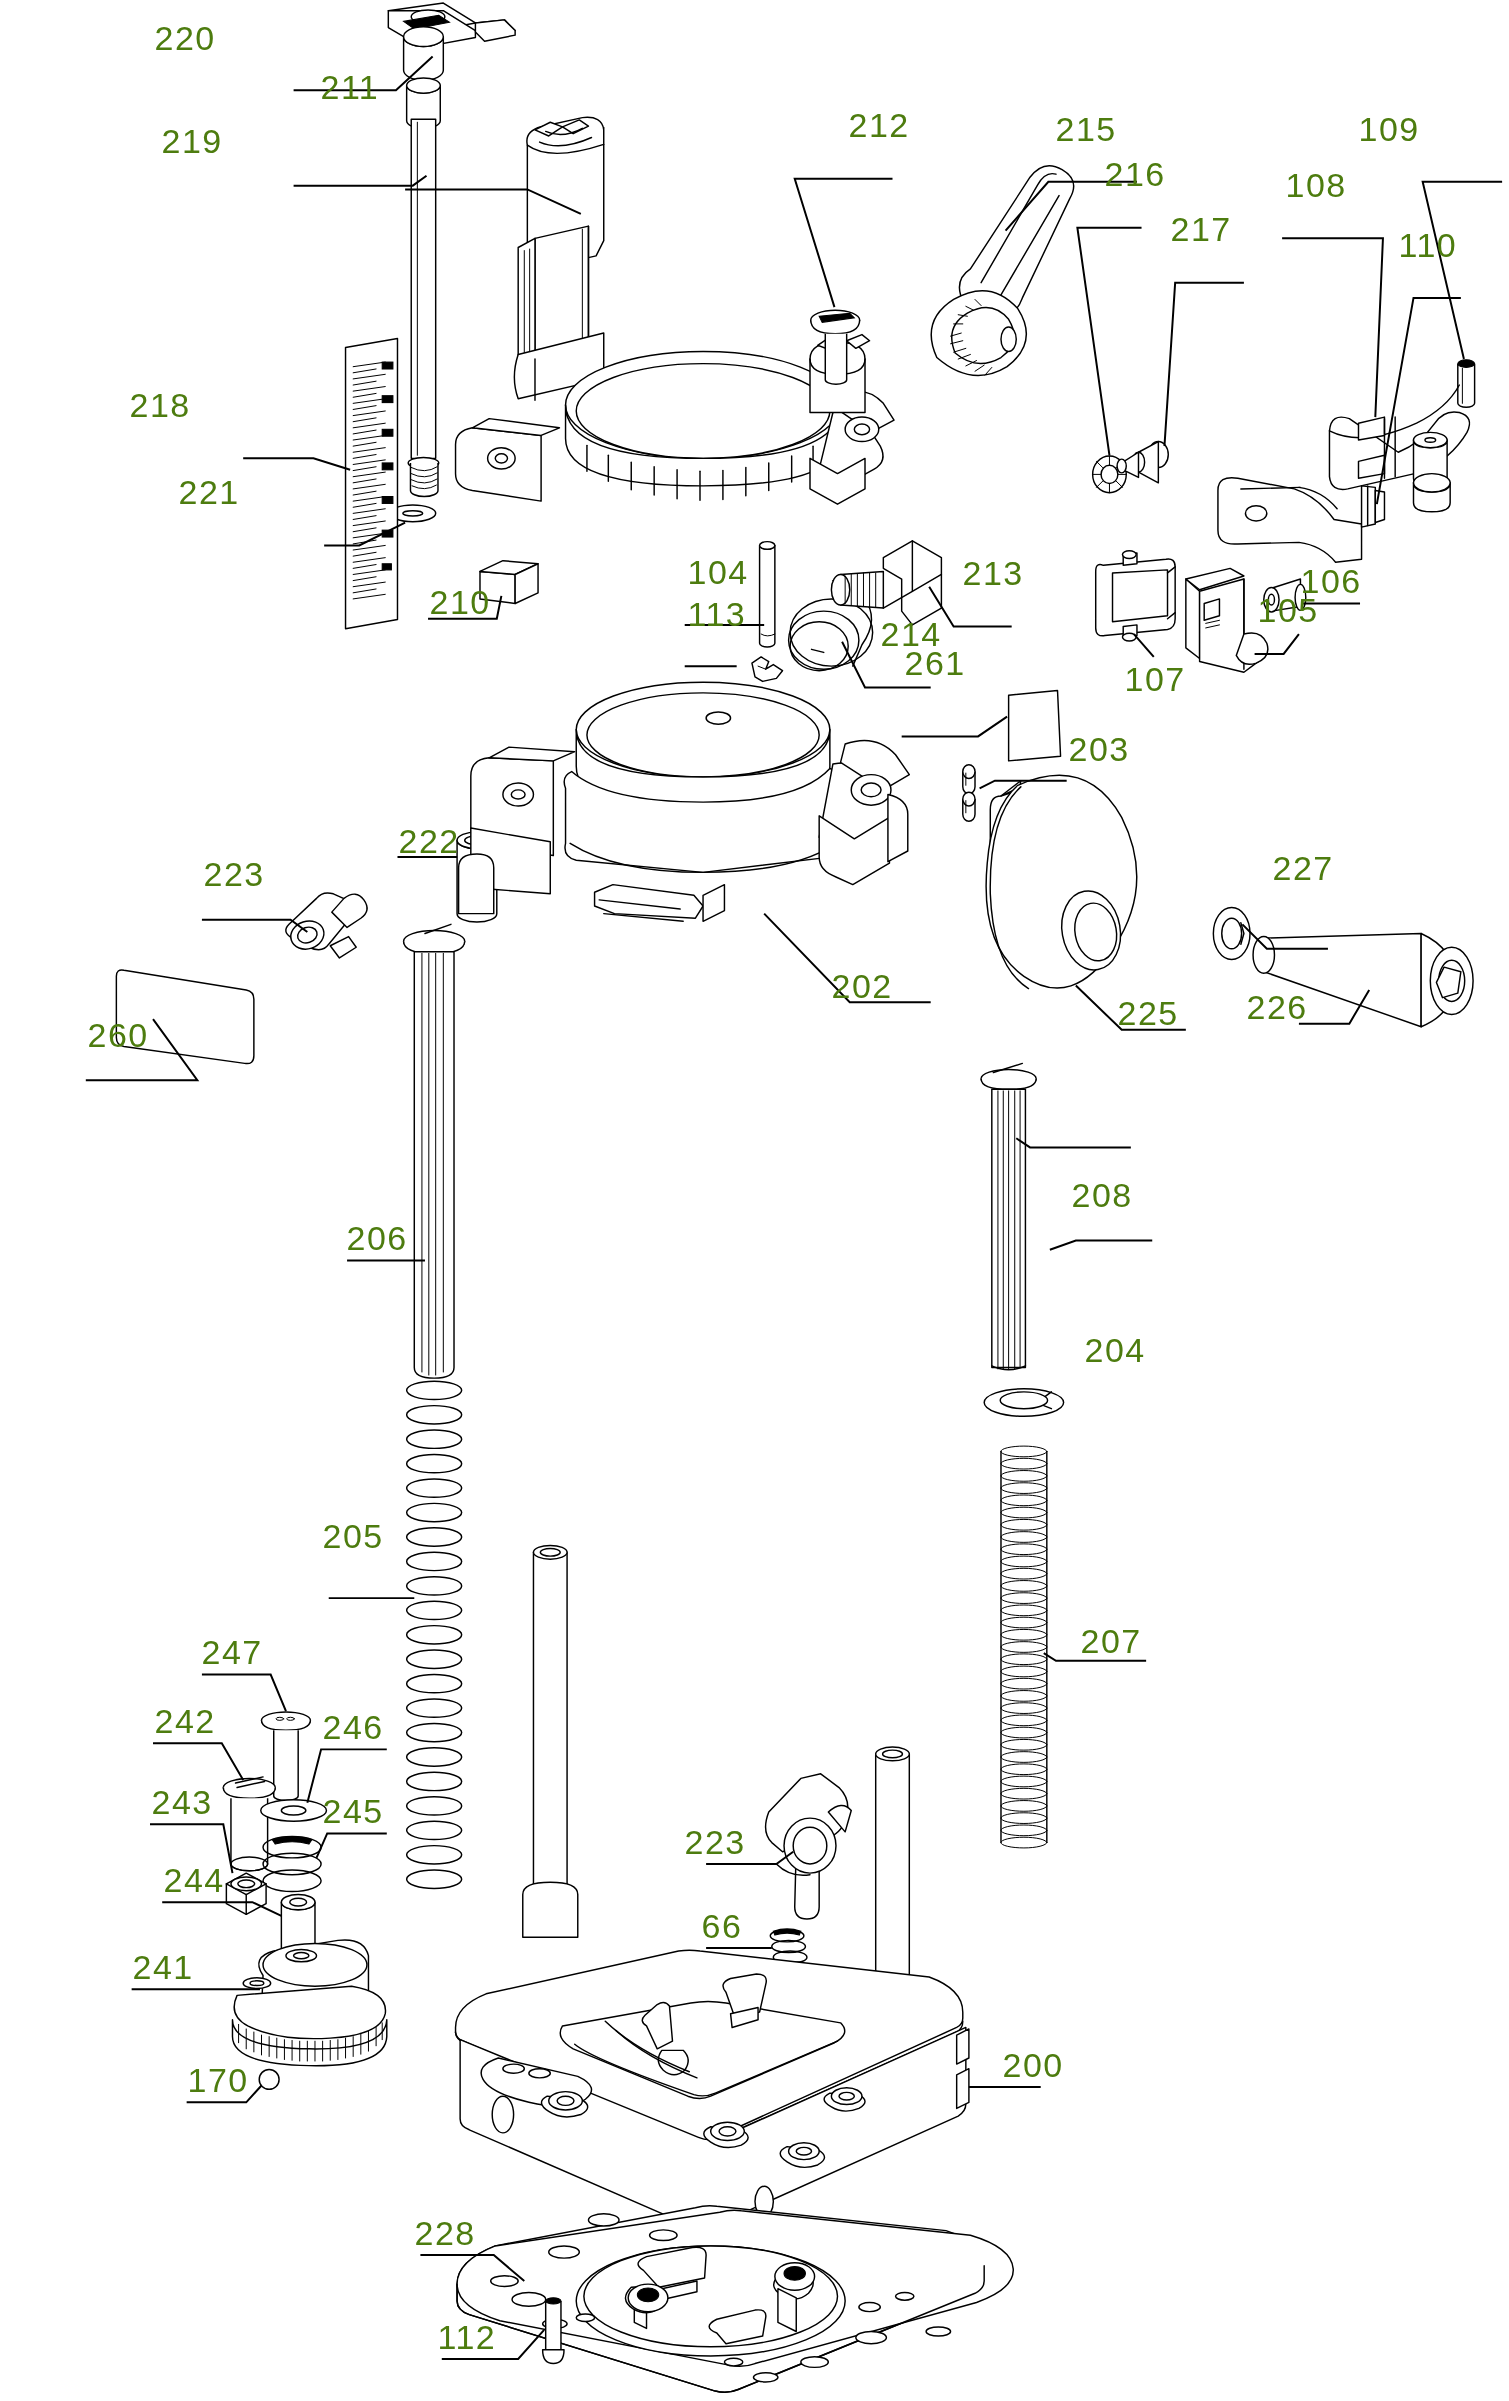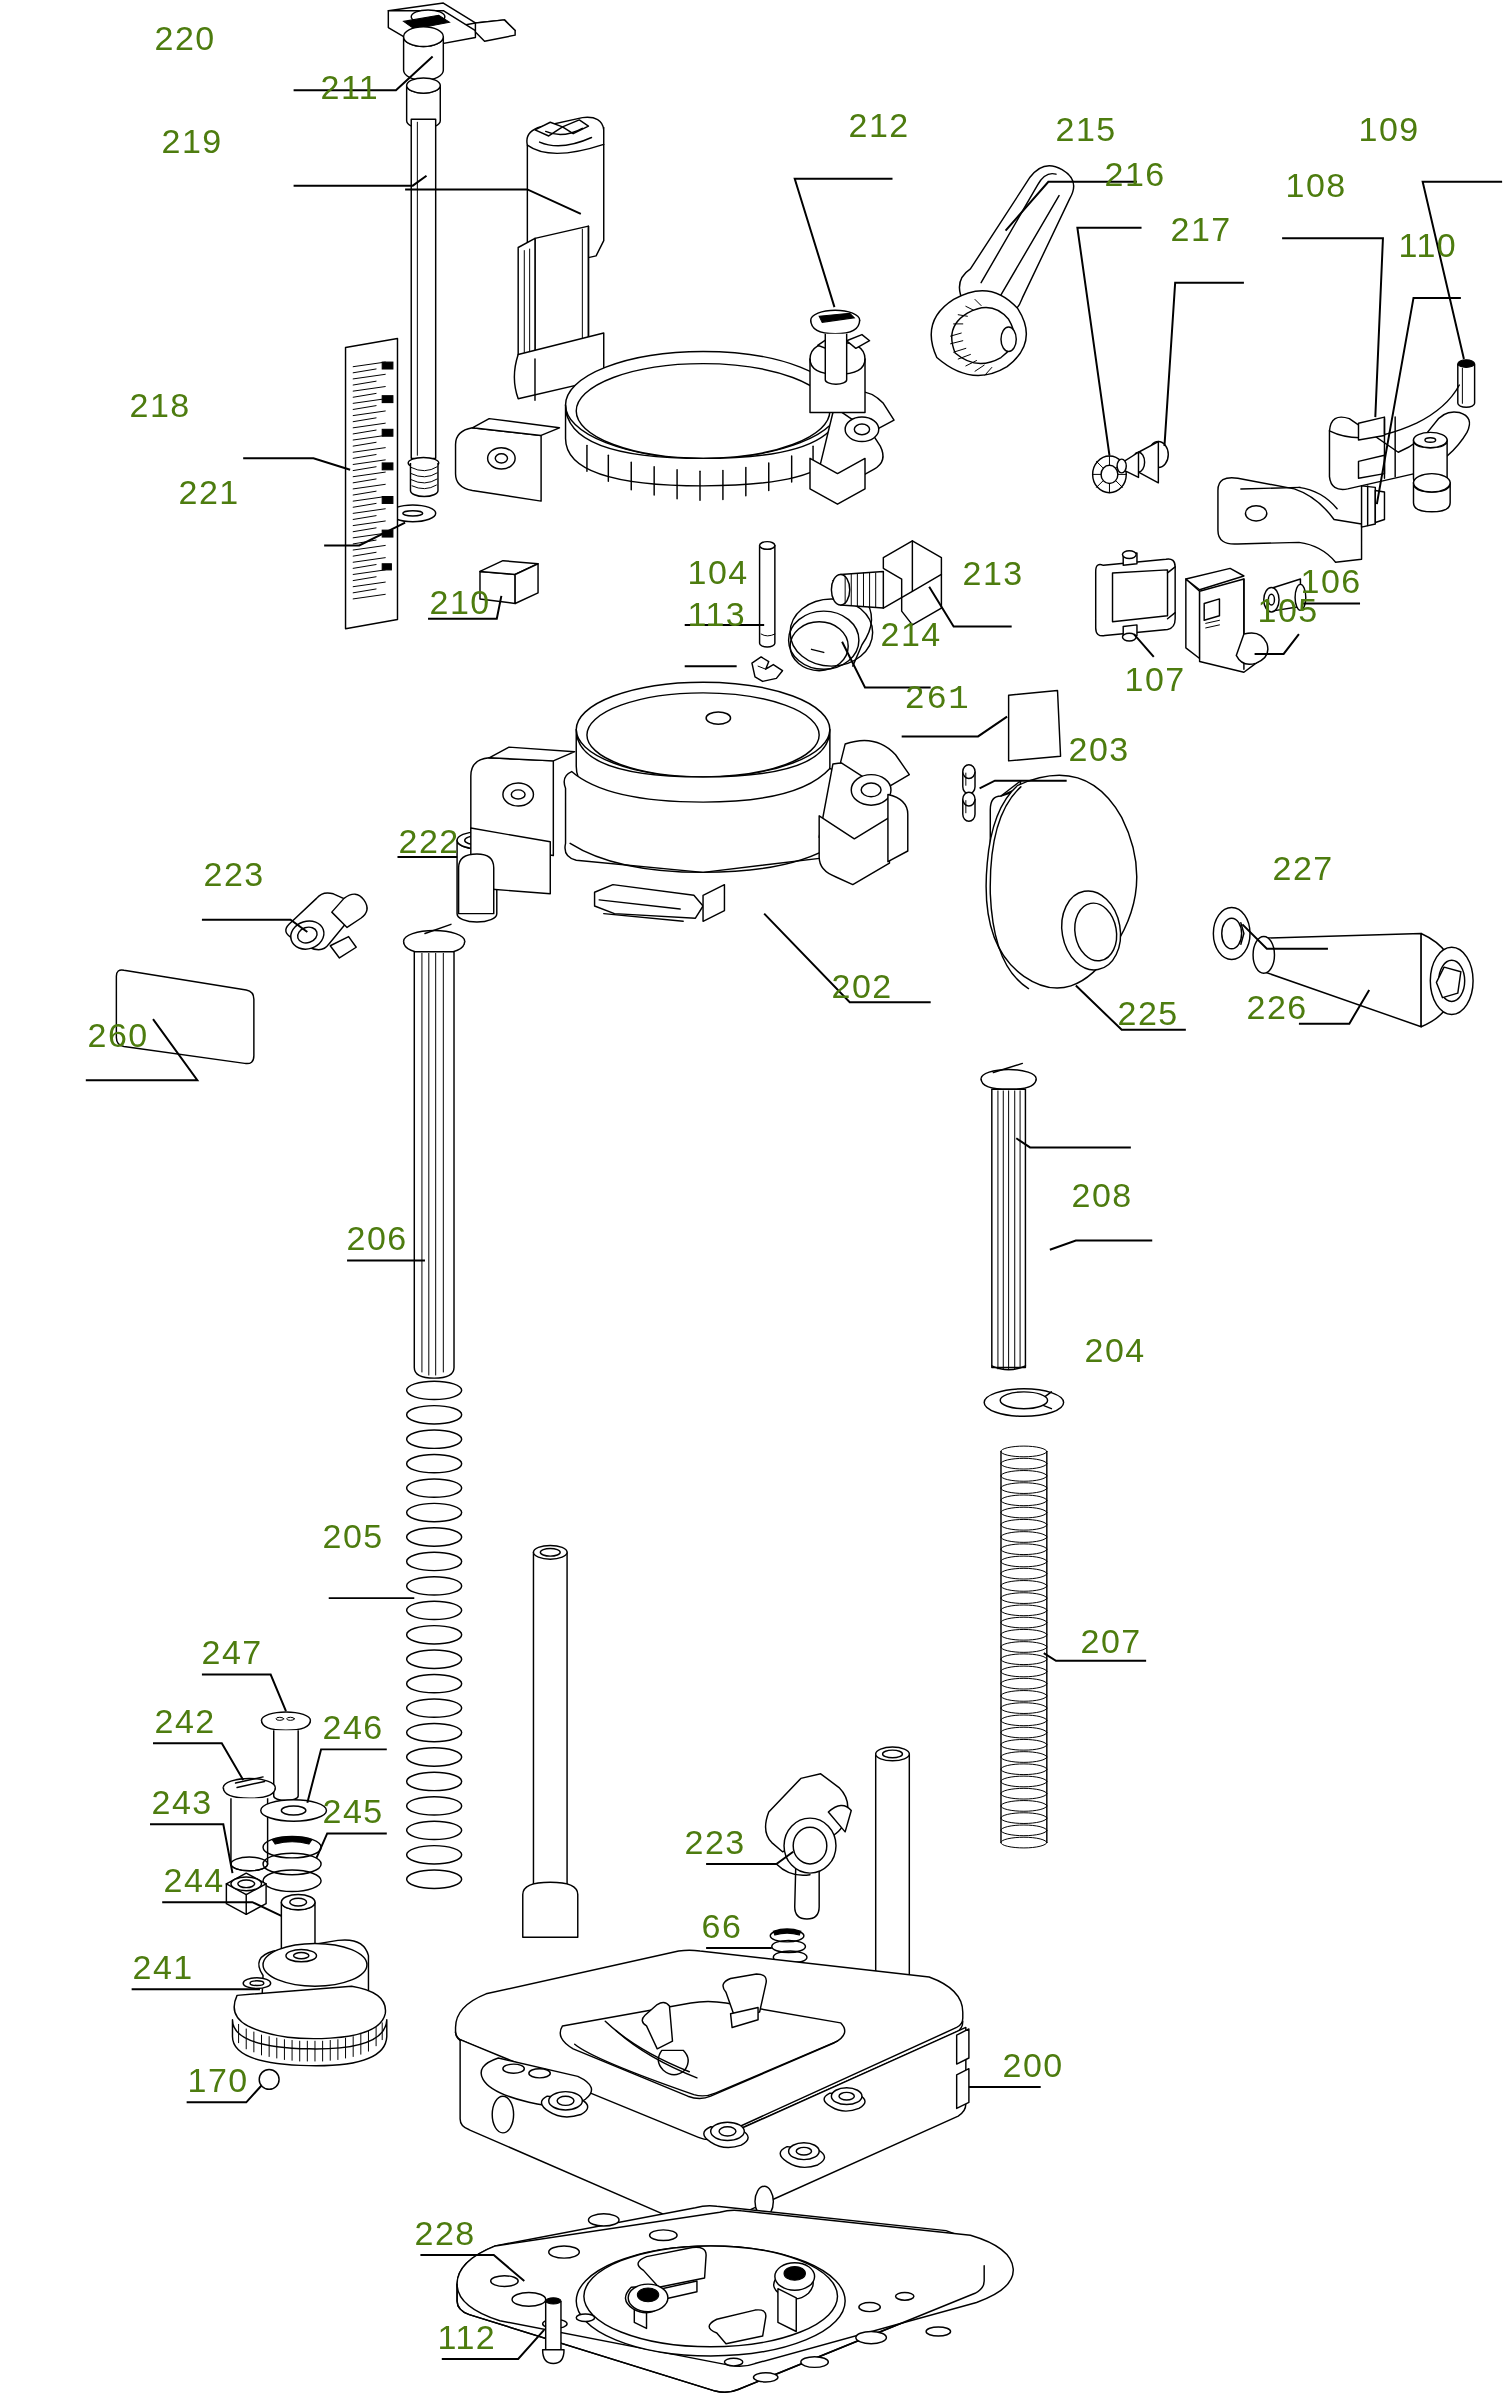--- a/index.html
+++ b/index.html
@@ -808,21 +808,21 @@
   <div class="callout" style="left:1054px;top:112px;"><span class="num">215</span></div>
   <div class="callout" style="left:1103px;top:157px;"><span class="num">216</span></div>
   <div class="callout" style="left:1169px;top:212px;"><span class="num">217</span></div>
   <div class="callout" style="left:1357px;top:112px;"><span class="num">109</span></div>
   <div class="callout" style="left:1284px;top:168px;"><span class="num">108</span></div>
   <div class="callout" style="left:1397px;top:228px;"><span class="num">110</span></div>
   <div class="callout" style="left:686px;top:555px;"><span class="num">104</span></div>
   <div class="callout" style="left:686px;top:597px;"><span class="num">113</span></div>
   <div class="callout" style="left:879px;top:617px;"><span class="num">214</span></div>
   <div class="callout" style="left:961px;top:556px;"><span class="num">213</span></div>
-  <div class="callout" style="left:903px;top:682px;font-family:Liberation Mono, monospace;"><span class="num">261</span></div>
+  <div class="callout" style="left:903px;top:646px;"><span class="num">261</span></div>
   <div class="callout" style="left:1123px;top:662px;"><span class="num">107</span></div>
   <div class="callout" style="left:1256px;top:593px;"><span class="num">105</span></div>
   <div class="callout" style="left:1299px;top:564px;text-align:center;"><span class="num">106</span></div>
   <div class="callout" style="left:428px;top:585px;"><span class="num">210</span></div>
   <div class="callout" style="left:397px;top:824px;"><span class="num">222</span></div>
   <div class="callout" style="left:202px;top:857px;"><span class="num">223</span></div>
   <div class="callout" style="left:86px;top:1018px;"><span class="num">260</span></div>
   <div class="callout" style="left:830px;top:969px;"><span class="num">202</span></div>
   <div class="callout" style="left:1067px;top:732px;"><span class="num">203</span></div>
   <div class="callout" style="left:1116px;top:996px;"><span class="num">225</span></div>

